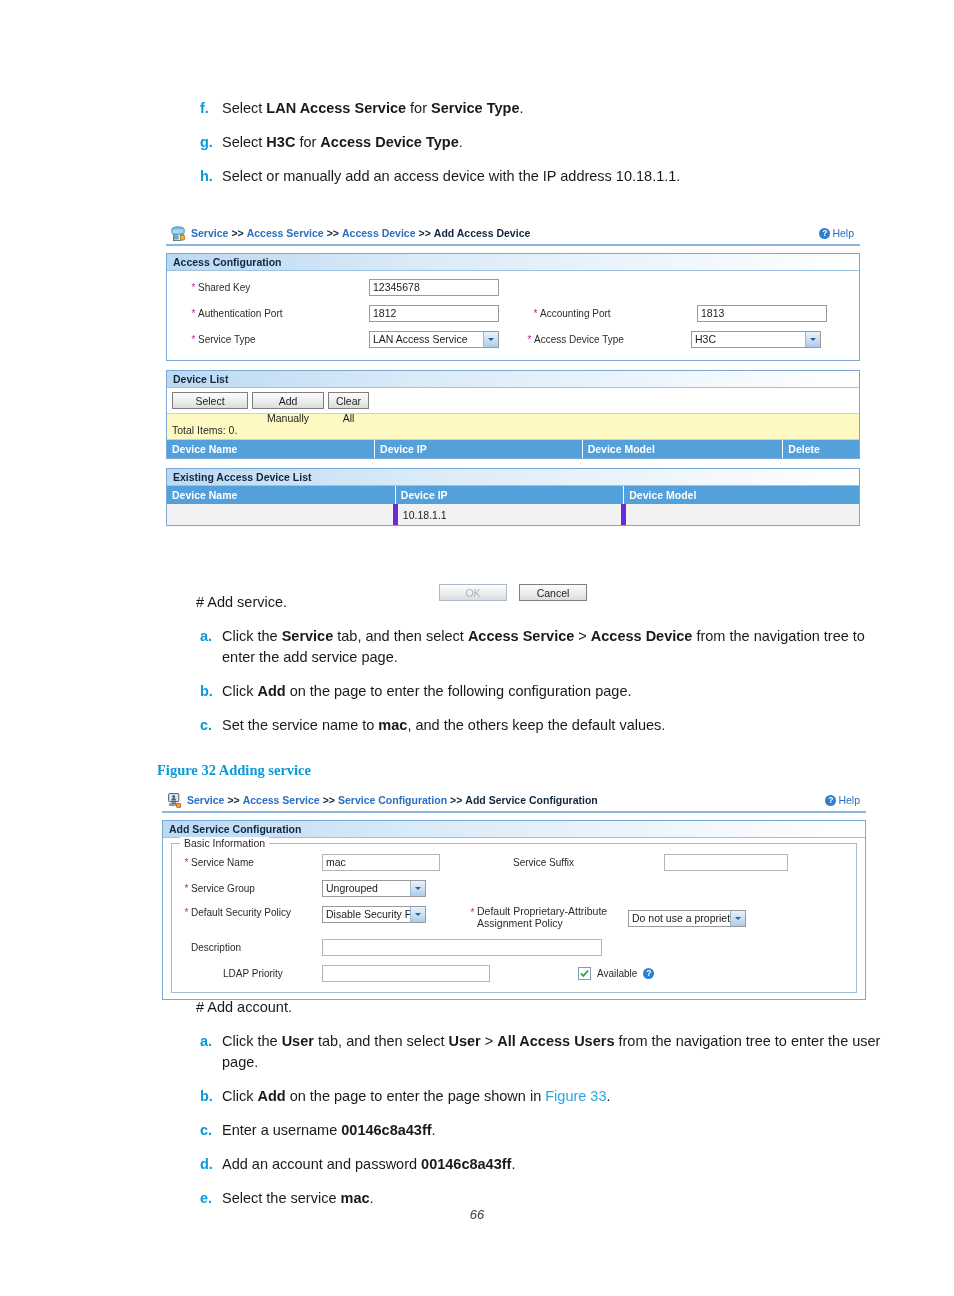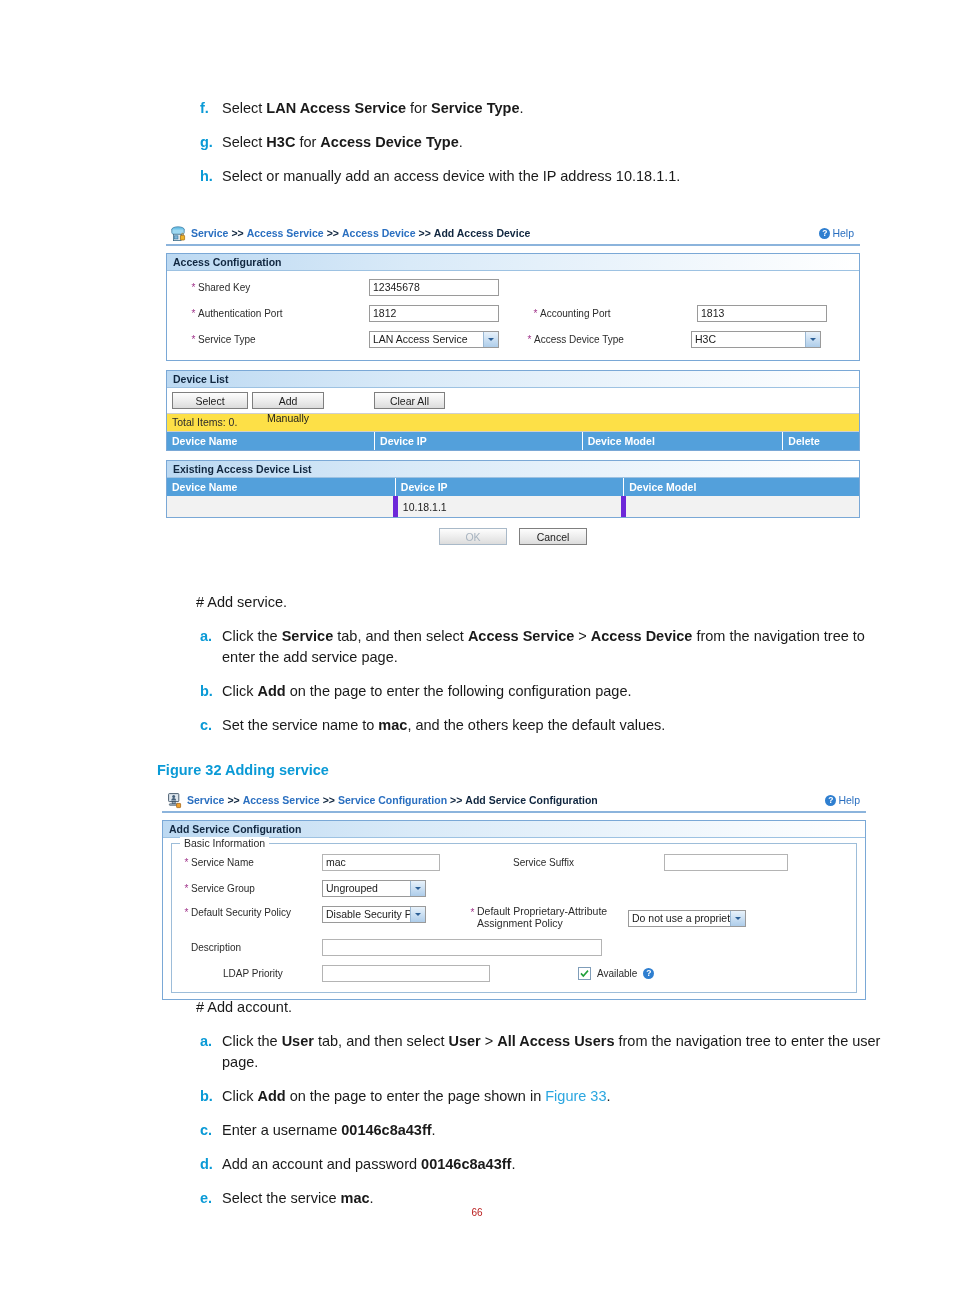--- a/index.html
+++ b/index.html
@@ -63,22 +63,23 @@
     font-size: 14.5px;
     margin-bottom: 6px;
   }
 
   .page-number {
     position: absolute;
     left: 0;
     top: 1207px;
     width: 954px;
     text-align: center;
-    font-size: 10px;
-    color: #b91c1c;
+    font-size: 13px;
+    color: #404040;
+    font-style: italic;
   }
 
   
   .shot {
     position: absolute;
     background: #ffffff;
     font-family: "Liberation Sans", sans-serif;
   }
 
   .shot-header {
@@ -235,24 +236,24 @@
     line-height: 17px;
     text-align: center;
     padding: 0 6px;
     box-sizing: border-box;
   }
   .btn.disabled { color: #a8b4c0; border-color: #a9b9c8; }
 
   .totals {
     font-size: 10.5px;
     color: #2b2b2b;
-    background: #fde047;
+    background: #fef9c3;
     border-top: 1px solid #cfcfcf;
     border-bottom: 1px solid #cfcfcf;
-    padding: 2px 0 2px 5px;
+    padding: 10px 0 2px 5px;
     height: 13px;
     line-height: 13px;
   }
 
   
   .dtable {
     width: 100%;
     border-collapse: collapse;
     table-layout: fixed;
   }
@@ -277,21 +278,21 @@
     border-right: 5px solid #6d28d9;
   }
   .dtable td:last-child { border-right: none; }
 
   .okbar {
     display: flex;
     justify-content: center;
     gap: 12px;
     padding: 10px 0 6px 0;
   }
-  .okbar .btn { width: 68px; padding: 0; }
+  .okbar .btn { width: 68px; padding: 0; margin-top: 48px; }
 
   
   .group {
     border: 1px solid #9dbdd9;
     margin: 5px 8px 6px 8px;
     padding: 2px 0 8px 0;
     position: relative;
   }
   .group-legend {
     position: absolute;
@@ -416,21 +417,21 @@
         </div>
 
       </div>
     </div>
 
     <div class="panel" style="margin-top:9px;">
       <div class="panel-title">Device List</div>
       <div class="btnbar">
         <div class="btn" style="width:76px;">Select</div>
         <div class="btn" style="width:72px;">Add Manually</div>
-        <div class="btn" style="width:71px;margin-left:46px;">Clear All</div>
+        <div class="btn" style="width:41px;">Clear All</div>
       </div>
       <div class="totals">Total Items: 0.</div>
       <table class="dtable">
         <colgroup>
             <col style="width:30%">
             <col style="width:30%">
             <col style="width:29%">
             <col style="width:11%">
           </colgroup>
         <thead>
@@ -485,21 +486,21 @@
     <div class="step-row">
       <div class="step-marker">b.</div>
       <div class="step-text">Click <b>Add</b> on the page to enter the following configuration page.</div>
     </div>
     <div class="step-row">
       <div class="step-marker">c.</div>
       <div class="step-text">Set the service name to <b>mac</b>, and the others keep the default values.</div>
     </div>
   </div>
 
-  <div class="prose-block" style="left:157px; top:762px; width:700px;">
+  <div class="prose-block" style="left:157px; top:762px; width:700px;font-family:Liberation Serif, serif;">
     <div class="fig-caption">Figure 32 Adding service</div>
   </div>
 
   <div class="shot" style="left:162px; top:789px; width:704px;">
 
     <div class="shot-header">
       <svg class="hdr-icon" viewBox="0 0 17 17">
         <rect x="2.6" y="1.6" width="10.2" height="8" rx="0.8" fill="#dfe7ee" stroke="#3a4f63" stroke-width="0.9"></rect>
         <circle cx="7.7" cy="4.6" r="1.5" fill="#46607a"></circle>
         <path d="M5.2 8.4 c0.3-1.6 1.4-2.3 2.5-2.3 s2.2 0.7 2.5 2.3 z" fill="#46607a"></path>

